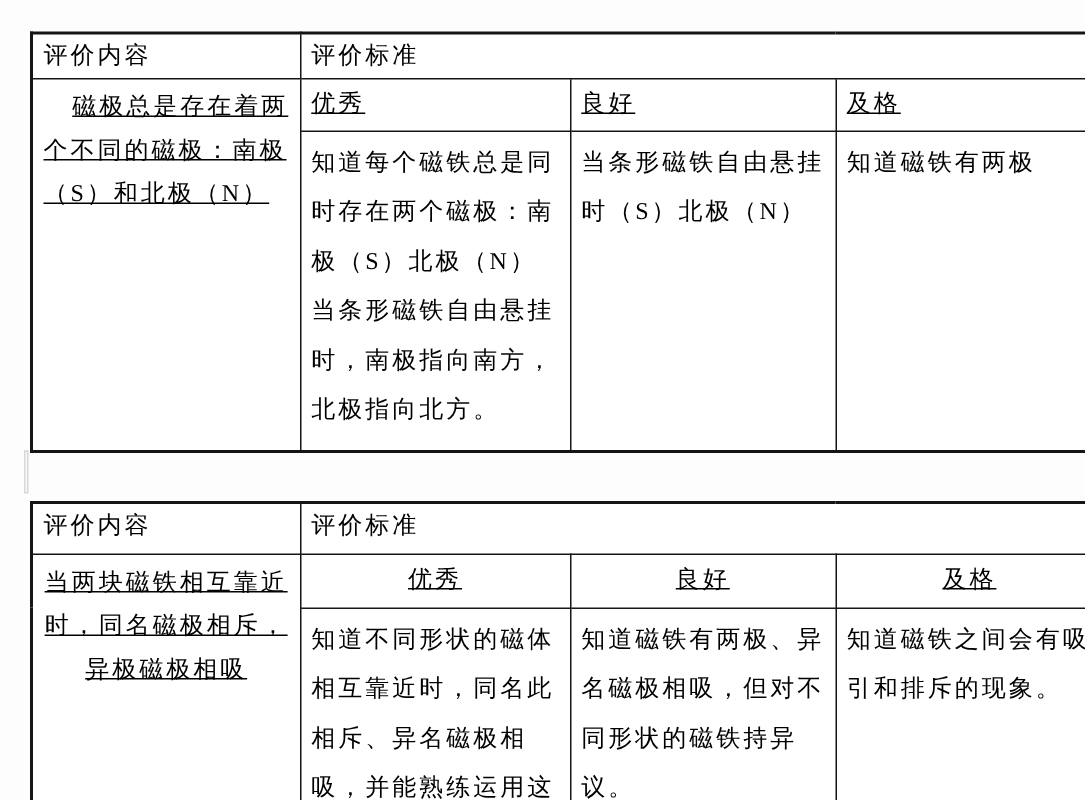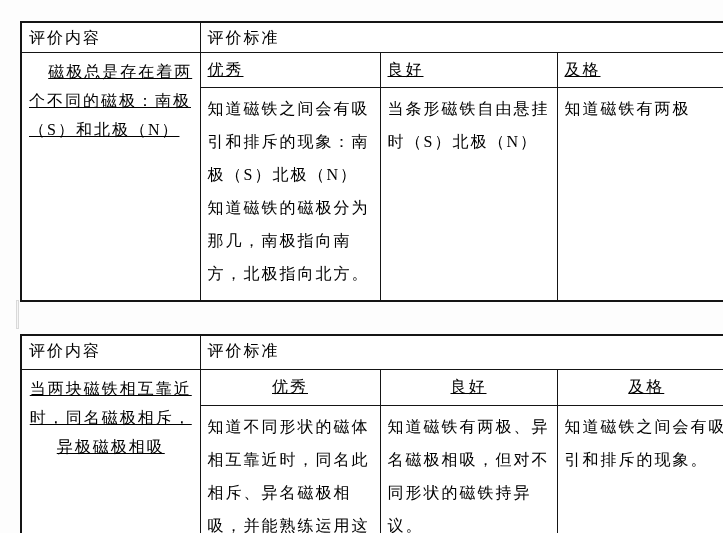--- a/index.html
+++ b/index.html
@@ -77,22 +77,22 @@
         <td colspan="3">评价标准</td>
       </tr>
       <tr class="r-level">
         <td rowspan="2" class="content-cell indent">磁极总是存在着两个不同的磁极：南极（S）和北极（N）</td>
         <td>优秀</td>
         <td>良好</td>
         <td>及格</td>
       </tr>
       <tr class="r-detail">
         <td class="content-cell">
-          <p>知道磁铁之间会有吸引和排斥的现象：南极（S）北极（N）</p>
-          <p>知道磁铁的磁极分为那几，南极指向南方，北极指向北方。</p>
+          <p>知道每个磁铁总是同时存在两个磁极：南极（S）北极（N）</p>
+          <p>当条形磁铁自由悬挂时，南极指向南方，北极指向北方。</p>
         </td>
         <td class="content-cell">
           <p>当条形磁铁自由悬挂时（S）北极（N）</p>
         </td>
         <td class="content-cell">
           <p>知道磁铁有两极</p>
         </td>
       </tr>
     </tbody>
   </table>

